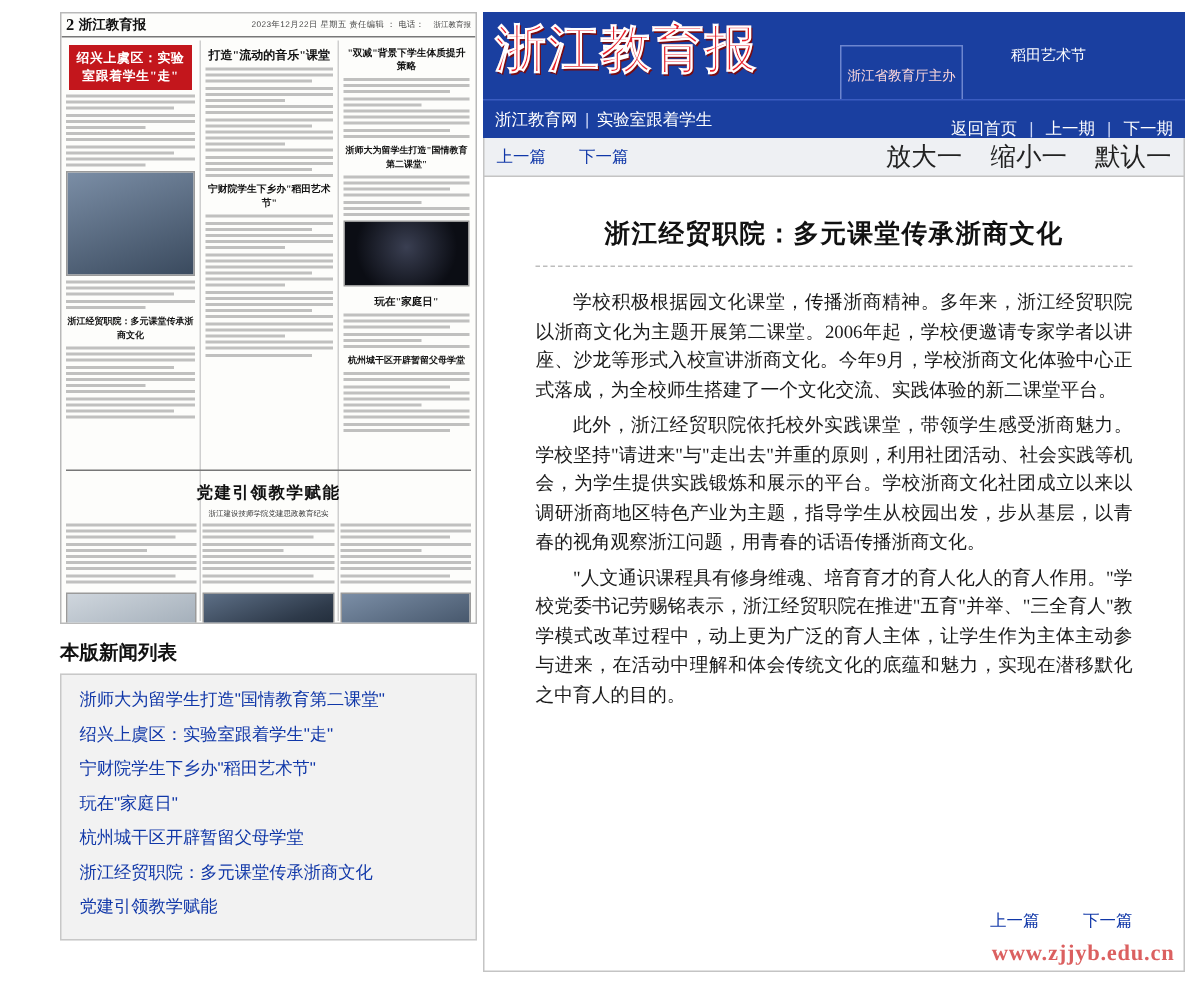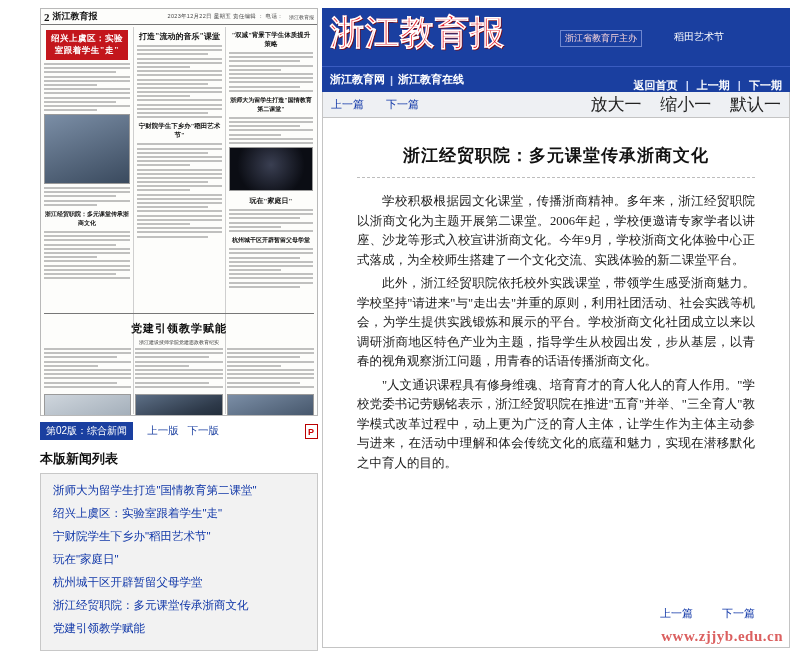--- a/index.html
+++ b/index.html
@@ -150,36 +150,35 @@
     color: #e8202a;
     font-family: "Liberation Serif", serif;
     letter-spacing: 1px;
     text-shadow: 1px 1px 0 #7a0b10;
     -webkit-text-stroke: 0.4px #fff;
   }
   .masthead-sub {
     position: absolute; left: 238px; top: 22px;
     color: #ffd9dc; font-size: 9px;
     border: 1px solid #6d86cf;
-    padding: 1px 4px;
+    padding: 13px 4px;
   }
   .masthead-org {
     position: absolute; left: 352px; top: 22px;
     color: #fff; font-size: 10px;
   }
 
   .navbar {
     height: 26px;
     background: #1a3fa0;
     border-top: 1px solid #3a5cc0;
     color: #fff;
     font-size: 11px;
     display: flex; align-items: center;
     padding: 0 8px;
-    font-weight: bold;
   }
   .navbar a { color: #fff; text-decoration: none; cursor: pointer; }
   .navbar .sep { margin: 0 5px; color: #c9d4f5; }
   .navbar .right { margin-left: auto; margin-top: 12px; }
 
   .toolbar {
     height: 26px;
     background: #eef0f3;
     border: 1px solid #c4c4c4;
     border-top: none;
@@ -447,28 +446,20 @@
           </div>
           <div style="display:flex;gap:4px;margin-top:4px;">
             <div class="photo light" style="flex:1;height:34px;"></div>
             <div class="photo" style="flex:1;height:34px;"></div>
             <div class="photo b" style="flex:1;height:34px;"></div>
           </div>
         </div>
       </div>
     </div>
 
-    <div class="edition-bar">
-      <span class="edition-tag">第02版：综合新闻</span>
-      <span class="edition-links">
-        <a>上一版</a>
-        <a>下一版</a>
-      </span>
-      <span class="pdf-icon"></span>
-    </div>
 
     <div class="toc-title">本版新闻列表</div>
 
     <div class="toc-box">
       <a class="toc-item">浙师大为留学生打造"国情教育第二课堂"</a>
       <a class="toc-item">绍兴上虞区：实验室跟着学生"走"</a>
       <a class="toc-item">宁财院学生下乡办"稻田艺术节"</a>
       <a class="toc-item">玩在"家庭日"</a>
       <a class="toc-item">杭州城干区开辟暂留父母学堂</a>
       <a class="toc-item">浙江经贸职院：多元课堂传承浙商文化</a>
@@ -480,21 +471,21 @@
 
     <div class="masthead">
       <div class="masthead-logo">浙江教育报</div>
       <div class="masthead-sub">浙江省教育厅主办</div>
       <div class="masthead-org">稻田艺术节</div>
     </div>
 
     <div class="navbar">
       <a>浙江教育网</a>
       <span class="sep">|</span>
-      <a>浙江教育在线</a>
+      <a>实验室跟着学生</a>
       <span class="right">
         <a>返回首页</a>
         <span class="sep">|</span>
         <a>上一期</a>
         <span class="sep">|</span>
         <a>下一期</a>
       </span>
     </div>
 
     <div class="toolbar">

